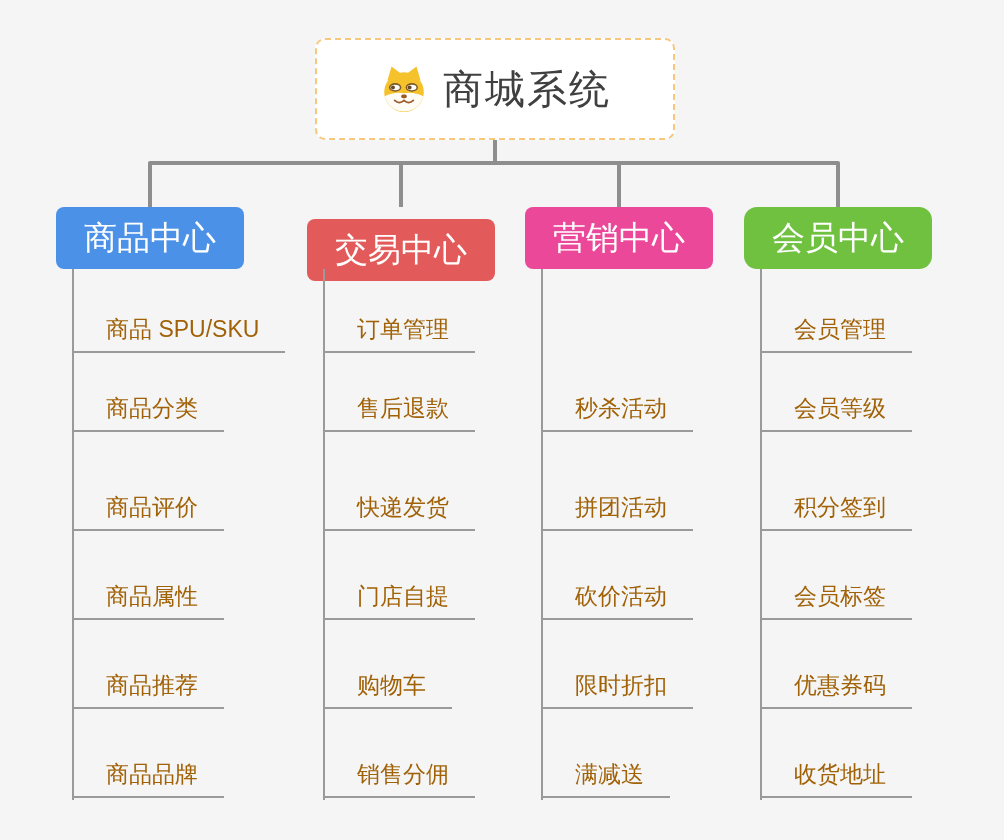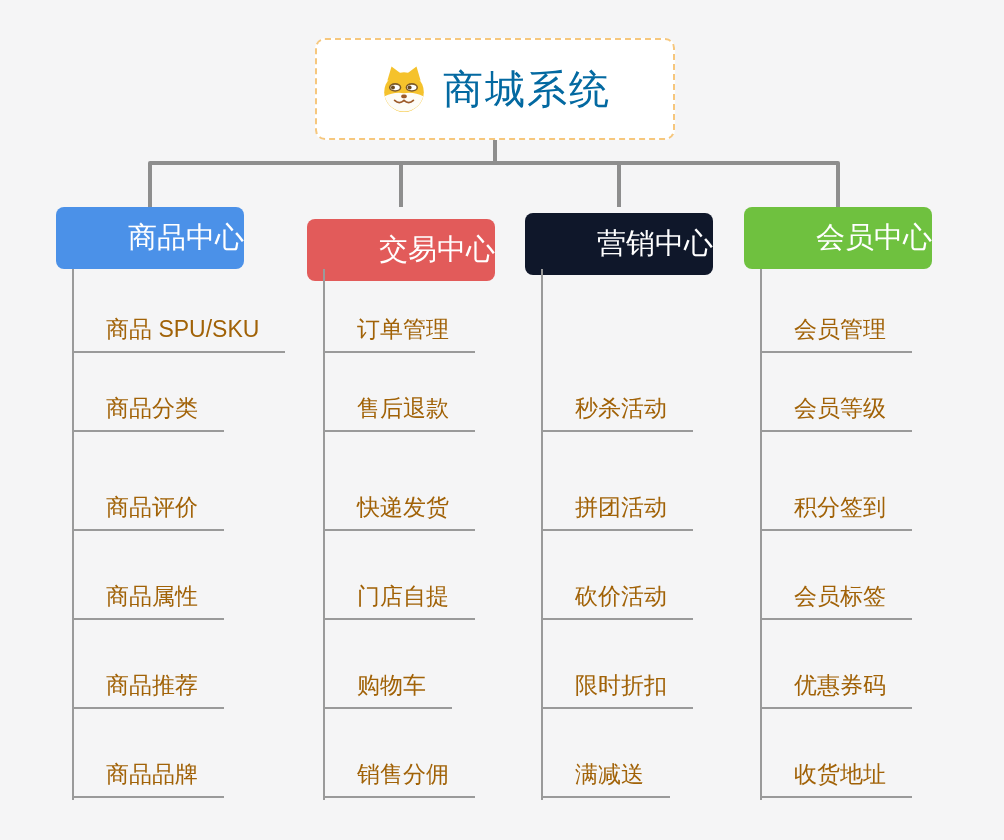--- a/index.html
+++ b/index.html
@@ -14,38 +14,38 @@
   
   .root-node{
     position:absolute;left:315px;top:38px;width:360px;height:102px;
     background:#ffffff;
     border:2px dashed #f6c77d;
     border-radius:10px;
     box-sizing:border-box;
     display:flex;align-items:center;justify-content:center;gap:14px;
   }
   .root-title{
-    font-size:40px;color:#0369a1;letter-spacing:2px;white-space:nowrap;
+    font-size:40px;color:#404040;letter-spacing:2px;white-space:nowrap;
   }
   .root-icon{width:50px;height:50px;display:block;}
 
   
   .conn{position:absolute;background:#8e8e8e;}
   .conn.stub       {left:493px;top:140px;width:4px;height:23px;}
   .conn.hline      {left:148px;top:161px;width:692px;height:4px;border-radius:2px;}
   .conn.drop       {top:163px;width:4px;height:44px;}
   .conn.drop.d0{left:148px}.conn.drop.d1{left:399px}
   .conn.drop.d2{left:617px}.conn.drop.d3{left:836px}
 
   
   .branch{
     position:absolute;top:207px;width:188px;height:62px;
     border-radius:8px;
-    color:#ffffff;font-size:29px;
-    display:flex;align-items:center;justify-content:flex-end;
+    color:#ffffff;font-size:33px;
+    display:flex;align-items:center;justify-content:center;
     white-space:nowrap;
   }
   .branch.b0{left:56px}.branch.b1{left:307px}
   .branch.b2{left:525px}.branch.b3{left:744px}
 
   
   .spine{position:absolute;top:269px;width:2px;height:531px;background:#9a9a9a;}
   .spine.c0{left:72px}.spine.c1{left:323px}
   .spine.c2{left:541px}.spine.c3{left:760px}
 
@@ -97,24 +97,24 @@
   <div class="conn drop d1"></div>
   <div class="conn drop d2"></div>
   <div class="conn drop d3"></div>
 
   <div class="branch b0" style="background-color: rgb(75, 145, 232);">
     <span>商品中心</span>
   </div>
   <div class="branch b1" style="background-color: rgb(226, 91, 90); margin-top: 12px;">
     <span>交易中心</span>
   </div>
-  <div class="branch b2" style="background-color: #0f172a; margin-top: 6px;">
+  <div class="branch b2" style="background-color: #ec4899;">
     <span>营销中心</span>
   </div>
-  <div class="branch b3" style="background-color: rgb(111, 193, 63);">
+  <div class="branch b3" style="background-color: rgb(111, 193, 63); border-radius: 13px;">
     <span>会员中心</span>
   </div>
 
   <div class="spine c0"></div>
   <div class="spine c1"></div>
   <div class="spine c2"></div>
   <div class="spine c3"></div>
 
   <div class="sub-item c0 r0">商品 SPU/SKU</div>
   <div class="sub-item c0 r1">商品分类</div>

